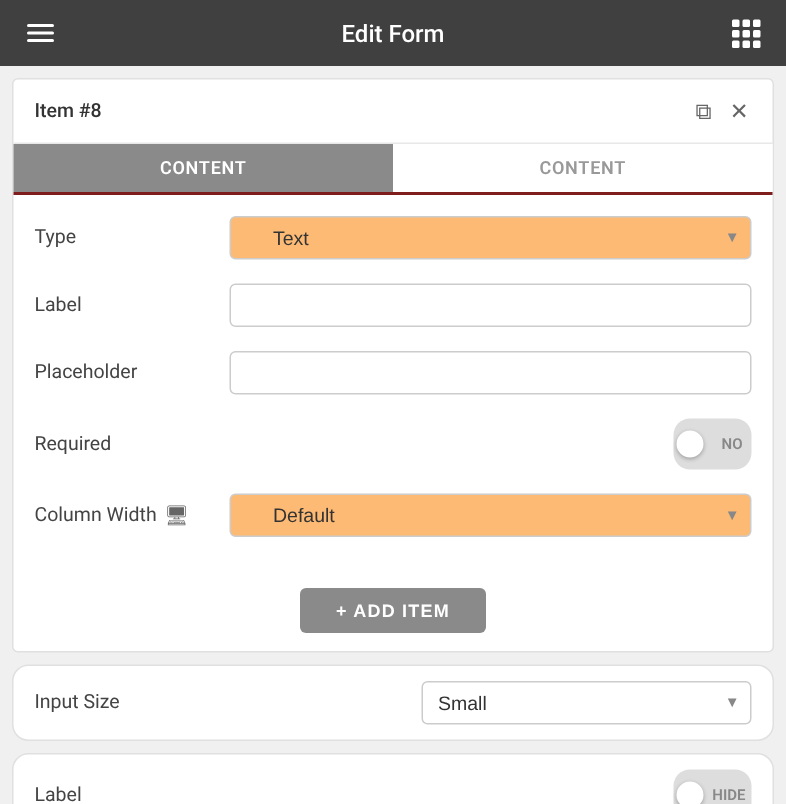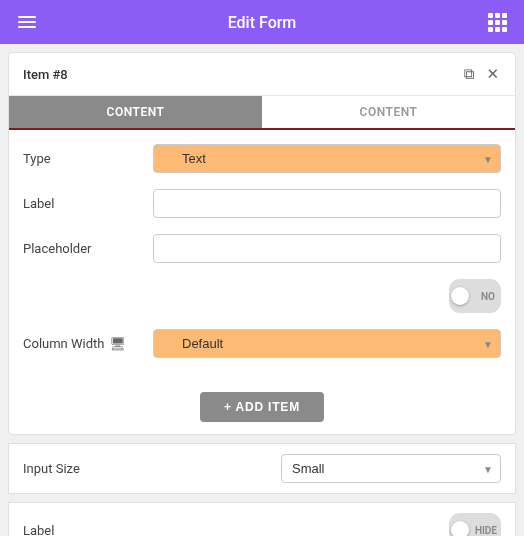--- a/index.html
+++ b/index.html
@@ -6,21 +6,21 @@
     body {
       font-family: -apple-system, BlinkMacSystemFont, 'Segoe UI', Roboto, sans-serif;
       font-size: 13px;
       background: #f0f0f0;
       width: 524px;
       min-height: 536px;
     }
 
     
     .header {
-      background: #8b5cf6;
+      background: #404040;
       color: white;
       height: 44px;
       display: flex;
       align-items: center;
       justify-content: flex-start;
       padding: 0 12px;
     }
     .header-title {
       font-size: 16px;
       font-weight: 500;
@@ -245,21 +245,21 @@
       display: flex;
       align-items: center;
       gap: 6px;
     }
 
     
     .bottom-section {
       background: white;
       border: 1px solid #e0e0e0;
       margin: 0 8px 8px;
-      border-radius: 0;
+      border-radius: 11px;
     }
     .bottom-field-row {
       display: flex;
       align-items: center;
       padding: 10px 14px;
     }
     .bottom-field-label {
       flex: 1;
       color: #444;
       font-size: 13px;
@@ -337,20 +337,21 @@
     </div>
 
     <div class="field-row">
       <div class="field-label">Placeholder</div>
       <div class="field-control">
         <input class="text-input" type="text" value="" style="">
       </div>
     </div>
 
     <div class="field-row">
+      <div class="field-label">Required</div>
       <div class="field-control">
         <div class="toggle-wrapper">
           <div class="toggle">
             <div class="toggle-knob"></div>
             <span class="toggle-label-no">NO</span>
           </div>
         </div>
       </div>
     </div>
 

